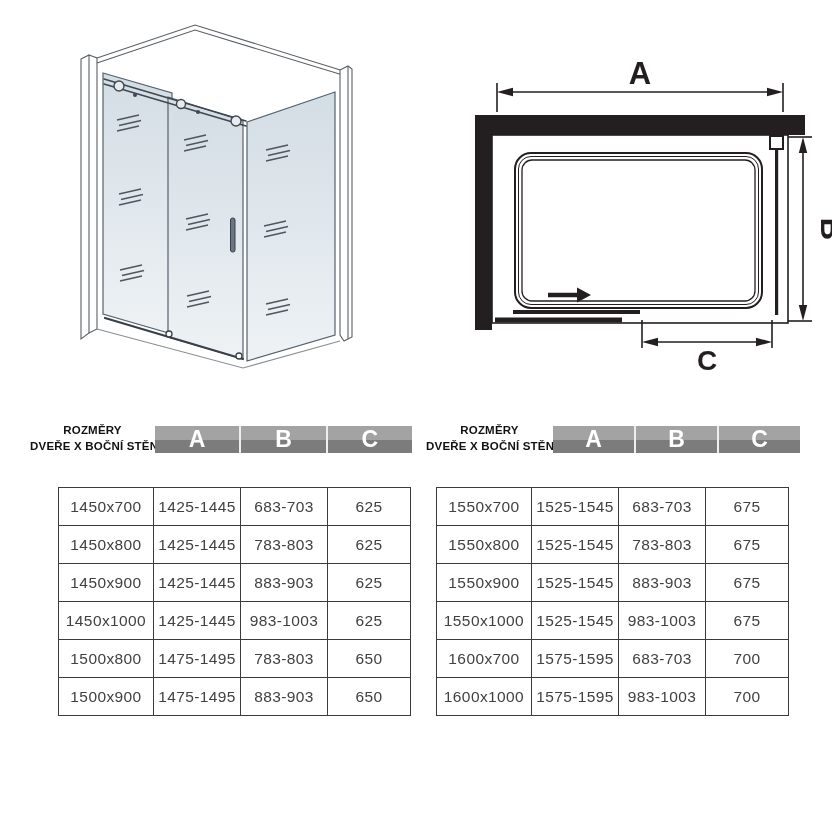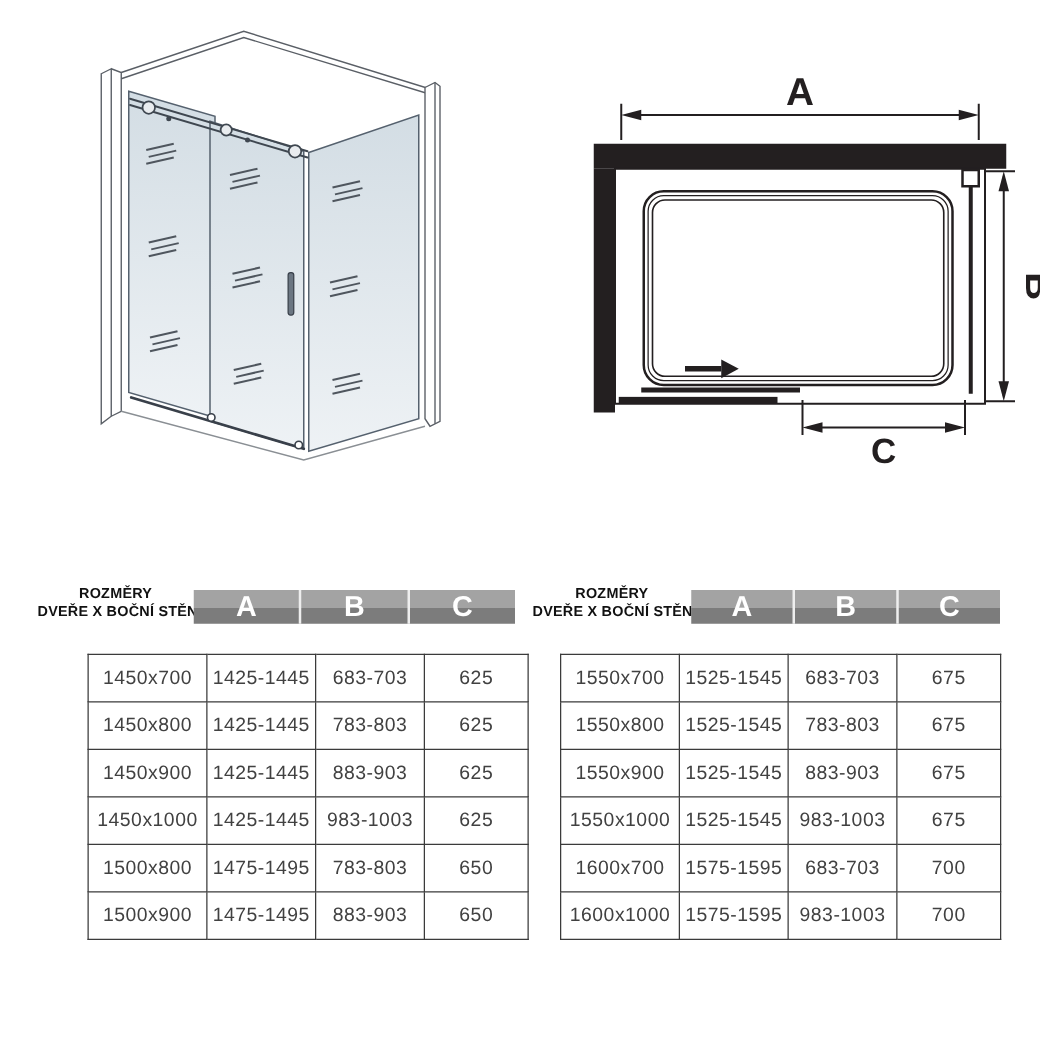--- a/index.html
+++ b/index.html
@@ -4,32 +4,32 @@
 <style>
   html,body{margin:0;padding:0;background:#ffffff;}
   body{width:832px;height:830px;position:relative;font-family:"Liberation Sans","DejaVu Sans",sans-serif;color:#2b2b2b;overflow:hidden;}
   .stage{position:absolute;inset:0;}
   .iso-svg{position:absolute;left:40px;top:0;width:360px;height:400px;}
   .plan-svg{position:absolute;left:455px;top:30px;width:380px;height:360px;}
 
   .spec{position:absolute;top:415px;}
   .spec.left{left:30px;width:382px;}
   .spec.right{left:426px;width:374px;}
-  .spec-head{display:flex;align-items:flex-end;height:48px;margin-top:36px;}
+  .spec-head{display:flex;align-items:center;height:48px;}
   .spec-title{width:127px;display:flex;flex-direction:column;justify-content:center;text-align:center;
     font-weight:bold;font-size:11.5px;line-height:1.35;color:#111;letter-spacing:0.2px;white-space:nowrap;}
   .spec.left .spec-title{width:125px;}
   .head-band{flex:1;display:flex;
     background:linear-gradient(to bottom,#a3a3a3 0%,#a3a3a3 52%,#7c7c7c 52%,#7c7c7c 100%);}
   .head-cell{flex:1;display:flex;align-items:center;justify-content:center;
     color:#ffffff;font-weight:bold;font-size:23px;border-left:2px solid #eee;}
   .head-cell:first-child{border-left:none;}
   table.spec-body{border-collapse:collapse;margin-top:24px;table-layout:fixed;}
-  .spec.left table.spec-body{margin-left:40px;width:352px;}
-  .spec.right table.spec-body{margin-left:22px;width:352px;}
+  .spec.left table.spec-body{margin-left:28px;width:352px;}
+  .spec.right table.spec-body{margin-left:10px;width:352px;}
   table.spec-body td{border:1.6px solid #3b3b3b;height:37px;text-align:center;vertical-align:middle;
     font-size:15.5px;color:#414141;letter-spacing:0.4px;padding:0;}
   table.spec-body col.c0{width:95px;}
   table.spec-body col.c1{width:87px;}
   table.spec-body col.c2{width:87px;}
   table.spec-body col.c3{width:83px;}
 </style>
 </head>
 <body>
 

